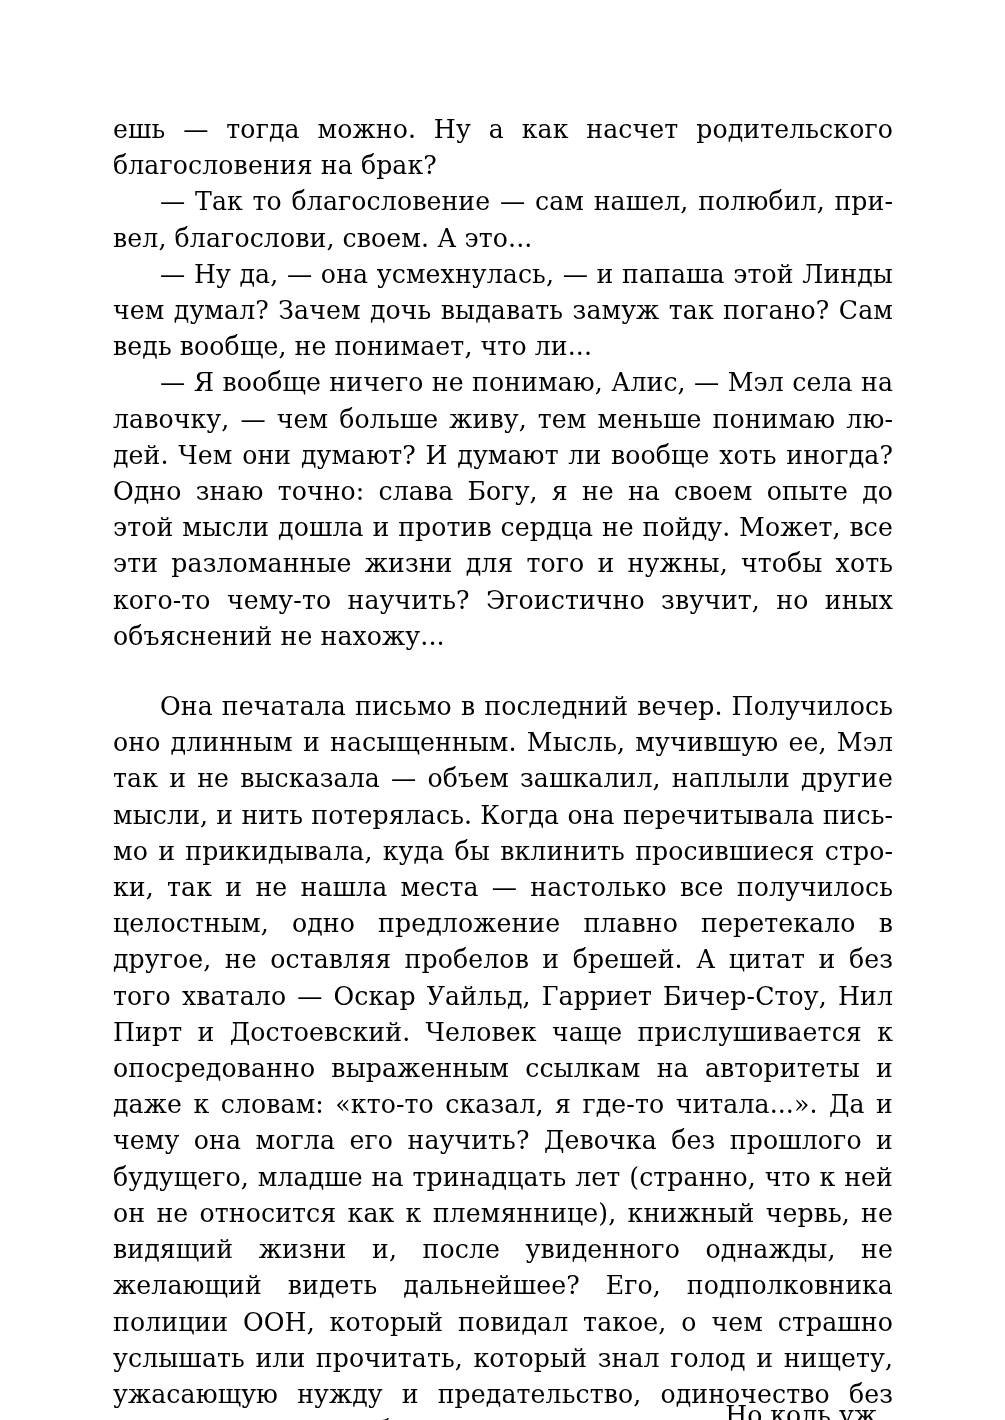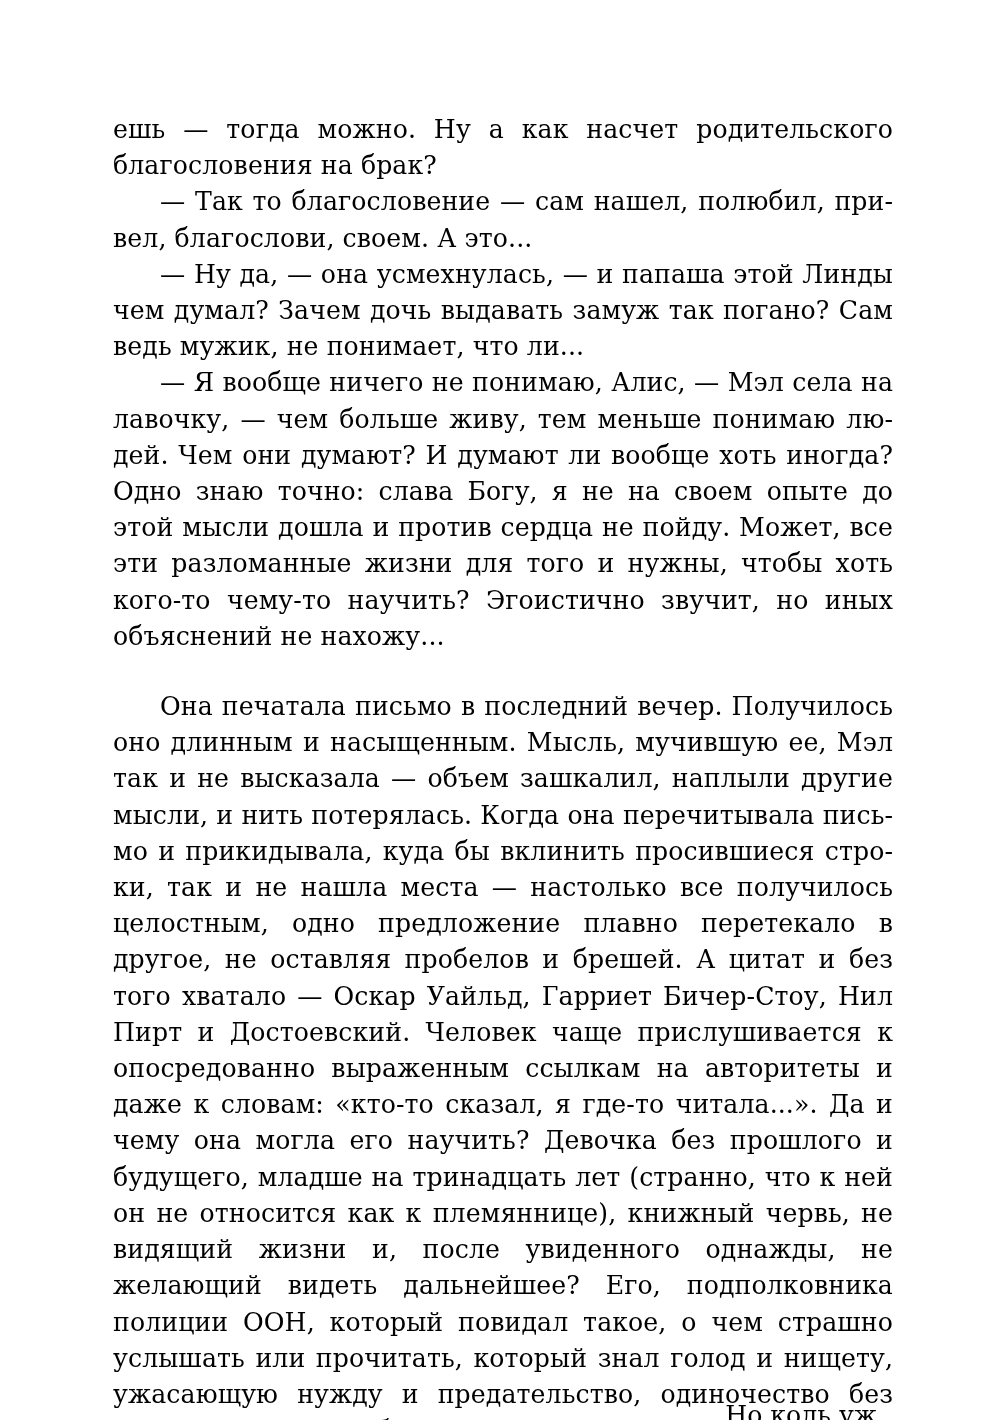--- a/index.html
+++ b/index.html
@@ -87,21 +87,21 @@
   }
 </style>
 </head>
 <body>
 
 <div class="page">
 
   <div class="text-column">
     <p class="body-par">ешь — тогда можно. Ну а как насчет родительского благо­словения на брак?</p>
     <p class="body-par indent">— Так то благословение — сам нашел, полюбил, при­вел, благослови, своем. А это...</p>
-    <p class="body-par indent">— Ну да, — она усмехнулась, — и папаша этой Линды чем думал? Зачем дочь выдавать замуж так погано? Сам ведь мужик, не понимает, что ли...</p>
+    <p class="body-par indent">— Ну да, — она усмехнулась, — и папаша этой Линды чем думал? Зачем дочь выдавать замуж так погано? Сам ведь вообще, не понимает, что ли...</p>
     <p class="body-par indent">— Я вообще ничего не понимаю, Алис, — Мэл села на лавочку, — чем больше живу, тем меньше понимаю лю­дей. Чем они думают? И думают ли вообще хоть иногда? Одно знаю точно: слава Богу, я не на своем опыте до этой мысли дошла и против сердца не пойду. Может, все эти разломанные жизни для того и нужны, чтобы хоть кого-то чему-то научить? Эгоистично звучит, но иных объяснений не нахожу...</p>
     <p class="body-par indent gap-above">Она печатала письмо в последний вечер. Получилось оно длинным и насыщенным. Мысль, мучившую ее, Мэл так и не высказала — объем зашкалил, наплыли другие мысли, и нить потерялась. Когда она перечитывала пись­мо и прикидывала, куда бы вклинить просившиеся стро­ки, так и не нашла места — настолько все получилось це­лостным, одно предложение плавно перетекало в другое, не оставляя пробелов и брешей. А цитат и без того хвата­ло — Оскар Уайльд, Гарриет Бичер-Стоу, Нил Пирт и До­стоевский. Человек чаще прислушивается к опосредован­но выраженным ссылкам на авторитеты и даже к словам: «кто-то сказал, я где-то читала...». Да и чему она могла его научить? Девочка без прошлого и будущего, младше на тринадцать лет (странно, что к ней он не относится как к племяннице), книжный червь, не видящий жизни и, по­сле увиденного однажды, не желающий видеть дальней­шее? Его, подполковника полиции ООН, который повидал такое, о чем страшно услышать или прочитать, который знал голод и нищету, ужасающую нужду и предательство, одиночество без границ и иллюзий, без веры. Но коль уж</p>
   </div>
 
 
   <div class="bleed-line">Но коль уж</div>
 
 </div>
 
 </body></html>

